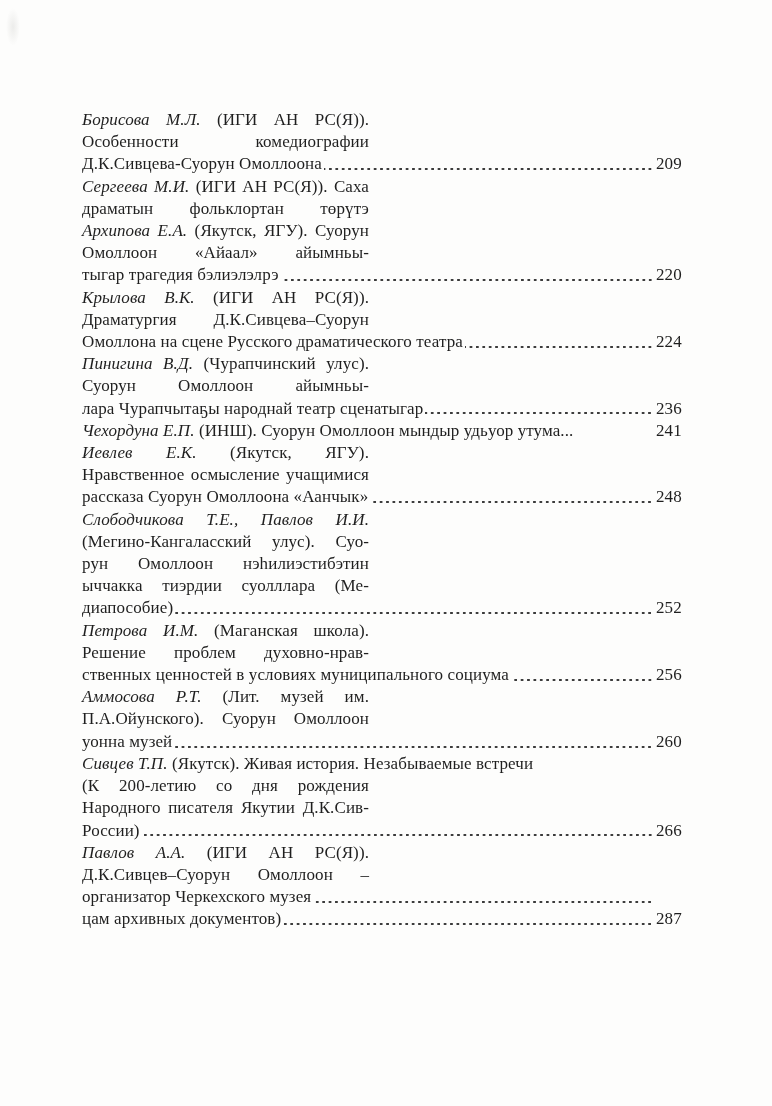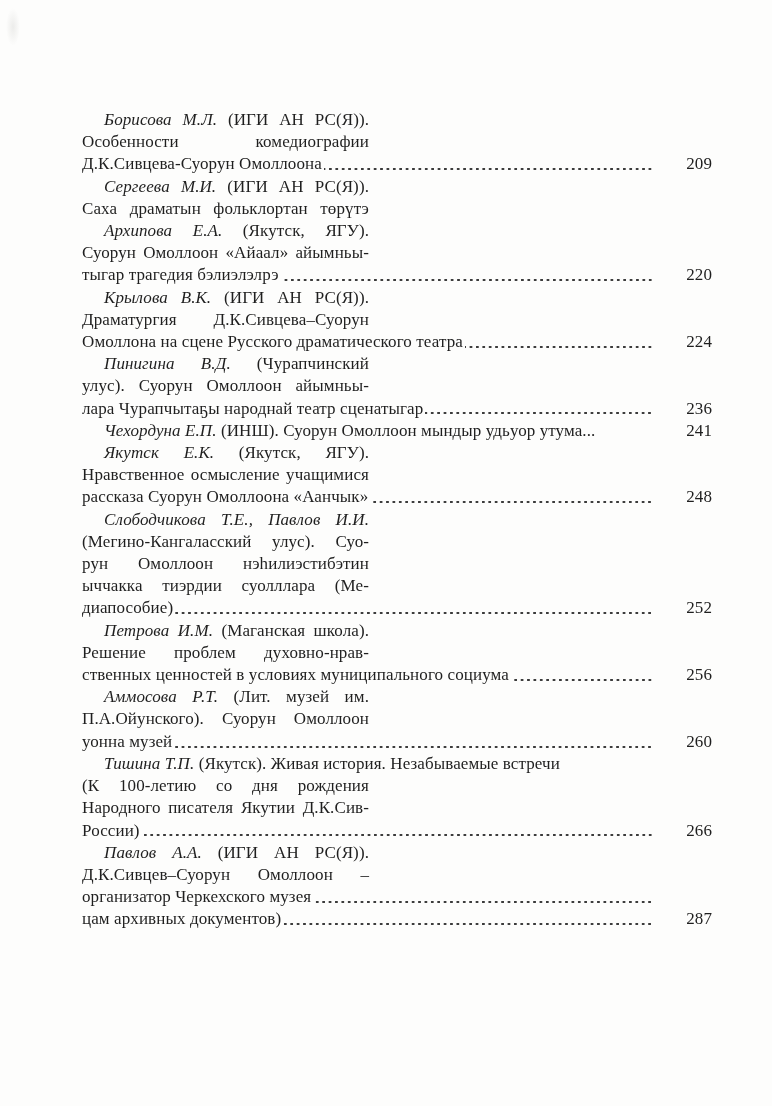--- a/index.html
+++ b/index.html
@@ -38,35 +38,34 @@
     line-height: 22.2px;
     letter-spacing: 0.1px;
   }
   .txt { white-space: pre-wrap; }
   .line.just .txt {
     flex: 1;
     min-width: 0;
     text-align: justify;
     text-align-last: justify;
   }
-  .author { font-style: italic; margin-left: 22px; }
+  .author { font-style: italic; }
   .leader {
     flex: 1;
     min-width: 8px;
     margin: 0 3px 0 2px;
     background-image: radial-gradient(circle, var(--dots) 1.05px, rgba(0,0,0,0) 1.3px);
     background-size: 6.4px 6.4px;
     background-repeat: repeat-x;
     background-position: right 0 bottom 3px;
   }
   .filler { flex: 1; min-width: 4px; }
   .pagenum {
     width: 56px;
     flex: 0 0 56px;
-    text-align: right;
     white-space: nowrap;
   }
 </style>
 </head>
 <body>
 
 <div class="page">
   <div class="scan-artifact"></div>
   <div class="toc">
       <div class="line just">
@@ -113,21 +112,21 @@
         <span class="txt">лара Чурапчытаҕы народнай театр сценатыгар</span>
         <span class="leader"></span>
         <span class="pagenum">236</span>
       </div>
       <div class="line">
         <span class="txt"><i class="author">Чехордуна Е.П.</i> (ИНШ). Суорун Омоллоон мындыр удьуор утума...</span>
         <span class="filler"></span>
         <span class="pagenum">241</span>
       </div>
       <div class="line just">
-        <span class="txt"><i class="author">Якутск Е.К.</i> (Якутск, ЯГУ). Нравственное осмысление учащимися</span>
+        <span class="txt"><i class="author">Иевлев Е.К.</i> (Якутск, ЯГУ). Нравственное осмысление учащимися</span>
         <span class="filler"></span>
         <span class="pagenum"></span>
       </div>
       <div class="line">
         <span class="txt">рассказа Суорун Омоллоона «Аанчык»</span>
         <span class="leader"></span>
         <span class="pagenum">248</span>
       </div>
       <div class="line just">
         <span class="txt"><i class="author">Слободчикова Т.Е., Павлов И.И.</i> (Мегино-Кангаласский улус). Суо-</span>
@@ -158,26 +157,26 @@
         <span class="txt"><i class="author">Аммосова Р.Т.</i> (Лит. музей им. П.А.Ойунского). Суорун Омоллоон</span>
         <span class="filler"></span>
         <span class="pagenum"></span>
       </div>
       <div class="line">
         <span class="txt">уонна музей</span>
         <span class="leader"></span>
         <span class="pagenum">260</span>
       </div>
       <div class="line">
-        <span class="txt"><i class="author">Тишина Т.П.</i> (Якутск). Живая история. Незабываемые встречи</span>
-        <span class="filler"></span>
-        <span class="pagenum"></span>
-      </div>
-      <div class="line just">
-        <span class="txt">(К 100-летию со дня рождения Народного писателя Якутии Д.К.Сив-</span>
+        <span class="txt"><i class="author">Сивцев Т.П.</i> (Якутск). Живая история. Незабываемые встречи</span>
+        <span class="filler"></span>
+        <span class="pagenum"></span>
+      </div>
+      <div class="line just">
+        <span class="txt">(К 200-летию со дня рождения Народного писателя Якутии Д.К.Сив-</span>
         <span class="filler"></span>
         <span class="pagenum"></span>
       </div>
       <div class="line just">
         <span class="filler"></span>
         <span class="pagenum"></span>
       </div>
       <div class="line">
         <span class="txt">России)</span>
         <span class="leader"></span>

